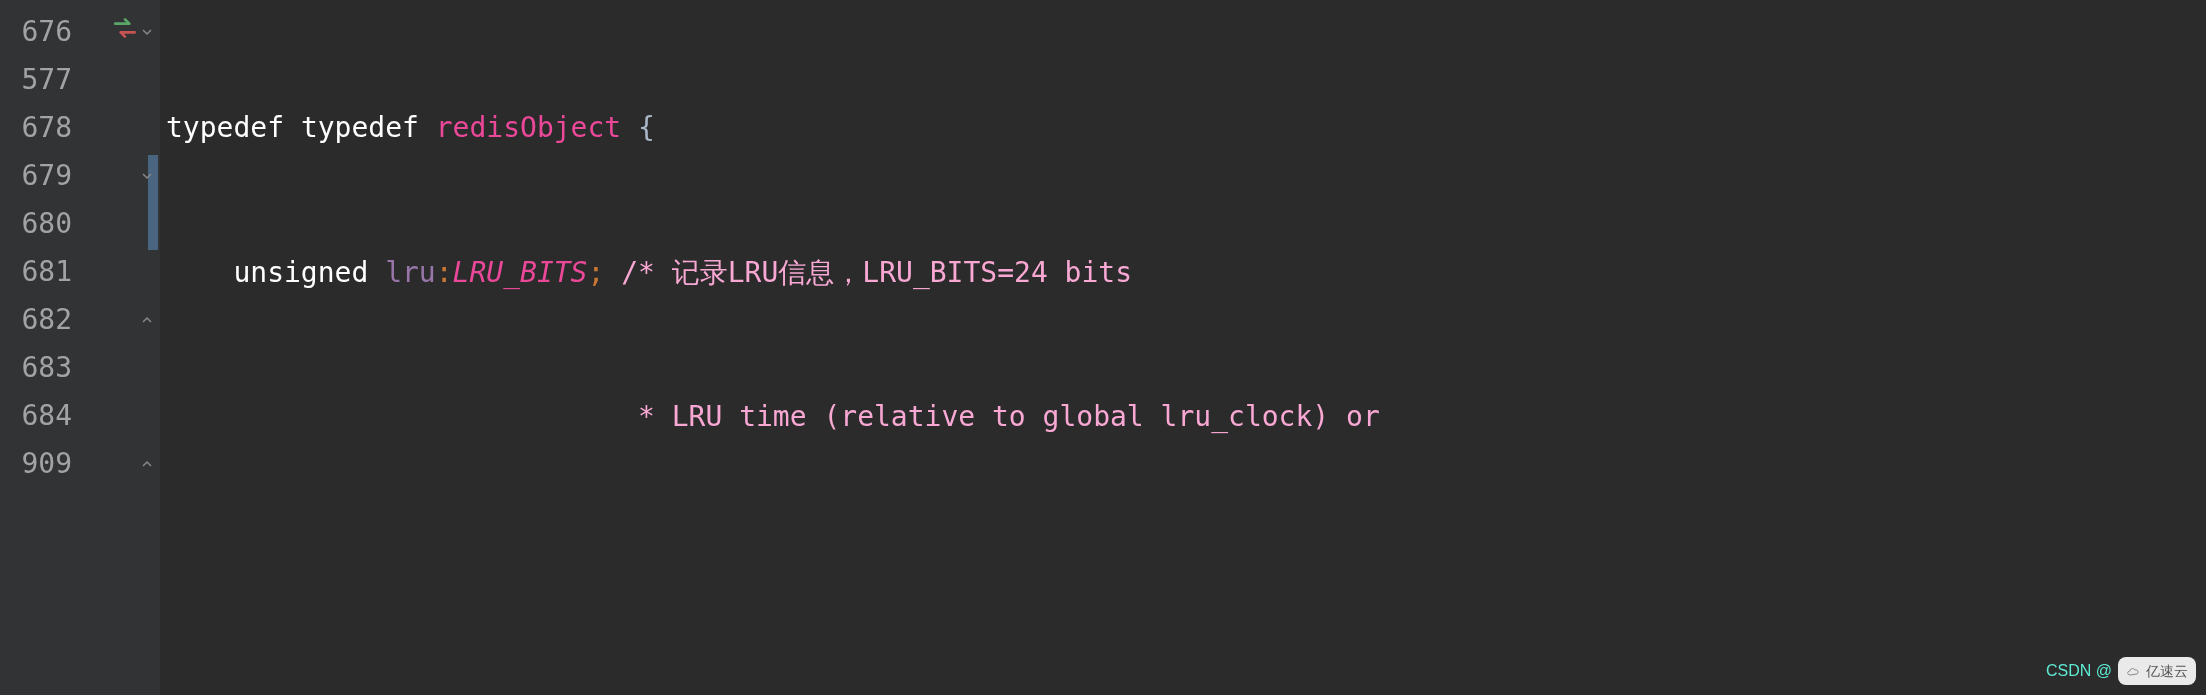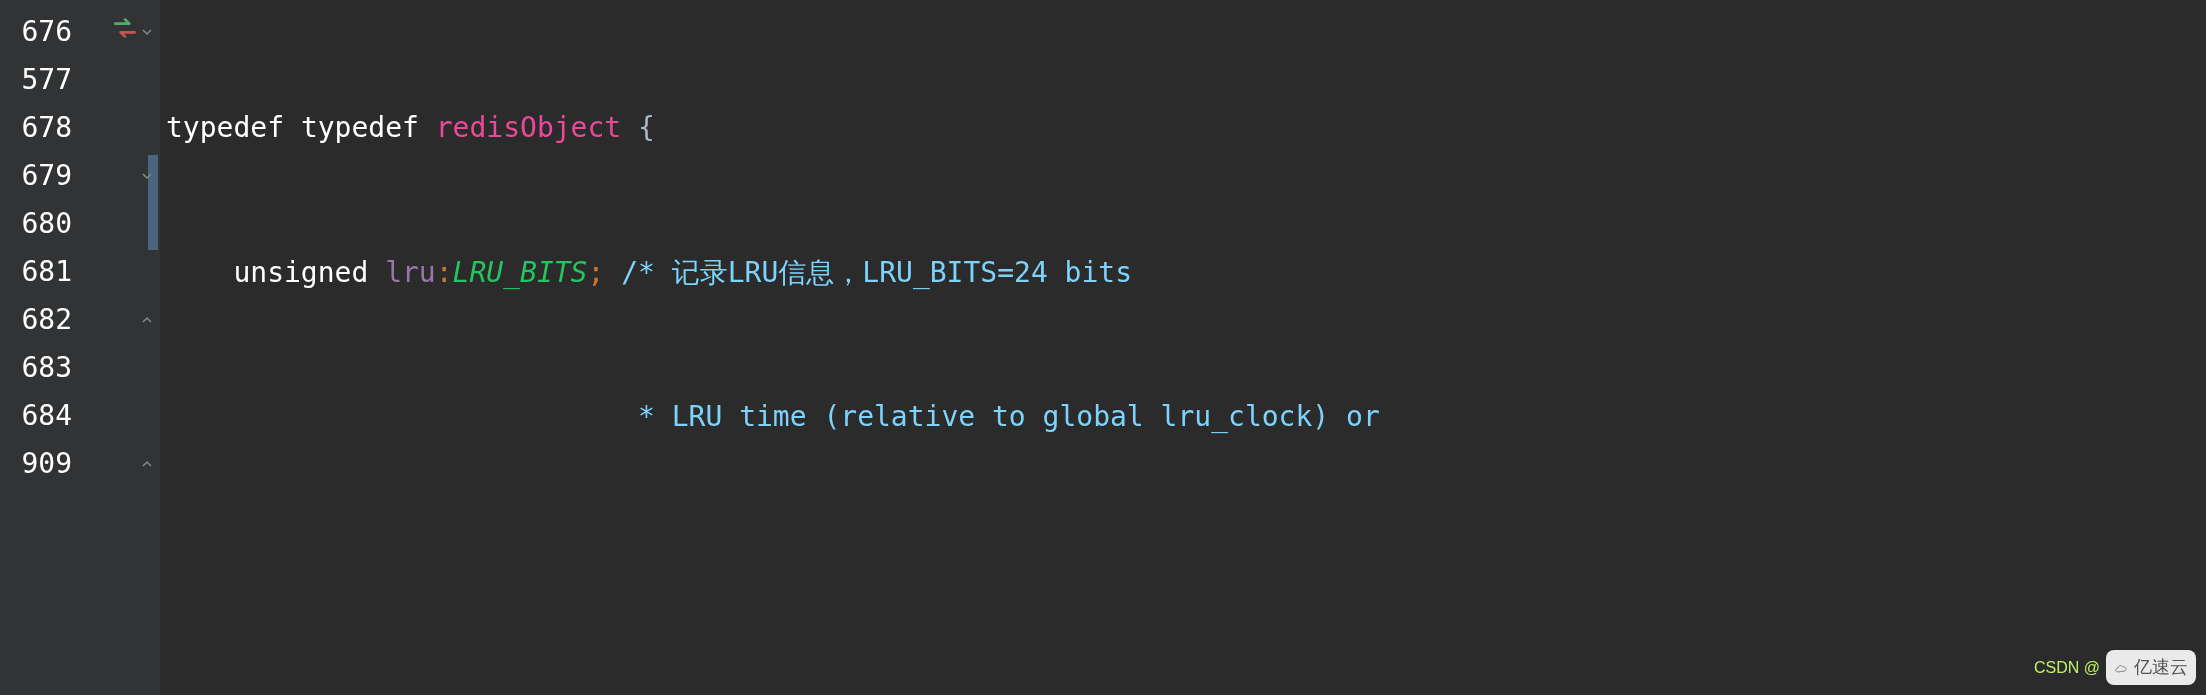--- a/index.html
+++ b/index.html
@@ -17,21 +17,21 @@
       height: 695px;
       position: relative;
     }
     .editor {
       display: flex;
       height: 100%;
     }
     .gutter {
       width: 90px;
       background-color: #313335;
-      color: #ffffff;
+      color: #a3a3a3;
       text-align: right;
       padding-right: 18px;
       padding-top: 8px;
       user-select: none;
       flex-shrink: 0;
     }
     .gutter-line {
       height: 48px;
       line-height: 48px;
     }
@@ -78,45 +78,45 @@
       white-space: pre;
     }
     .code-line {
       height: 48px;
       line-height: 48px;
     }
     .kw { color: #ffffff; }
     .struct-name { color: #ec4899; }
     .field { color: #9876aa; }
     .num { color: #6897bb; }
-    .const { color: #22c55e; font-style: italic; }
-    .comment { color: #7dd3fc; }
+    .const { color: #ec4899; font-style: italic; }
+    .comment { color: #f9a8d4; }
     .punct { color: #cc7832; }
     .brace { color: #a9b7c6; }
     .watermark {
       position: absolute;
       bottom: 10px;
       right: 10px;
       display: flex;
       align-items: center;
       gap: 6px;
     }
     .watermark-text {
-      color: #bef264;
+      color: #5eead4;
       font-size: 16px;
       font-family: sans-serif;
     }
     .watermark-badge {
       background: rgba(255,255,255,0.9);
       border-radius: 8px;
       padding: 2px 8px;
       display: flex;
       align-items: center;
       gap: 4px;
-      font-size: 18px;
+      font-size: 14px;
       color: #555;
       font-family: sans-serif;
     }
   </style>
 </head>
 <body>
 
 <div class="editor">
   <div class="gutter">
     <div class="gutter-line">676</div>

